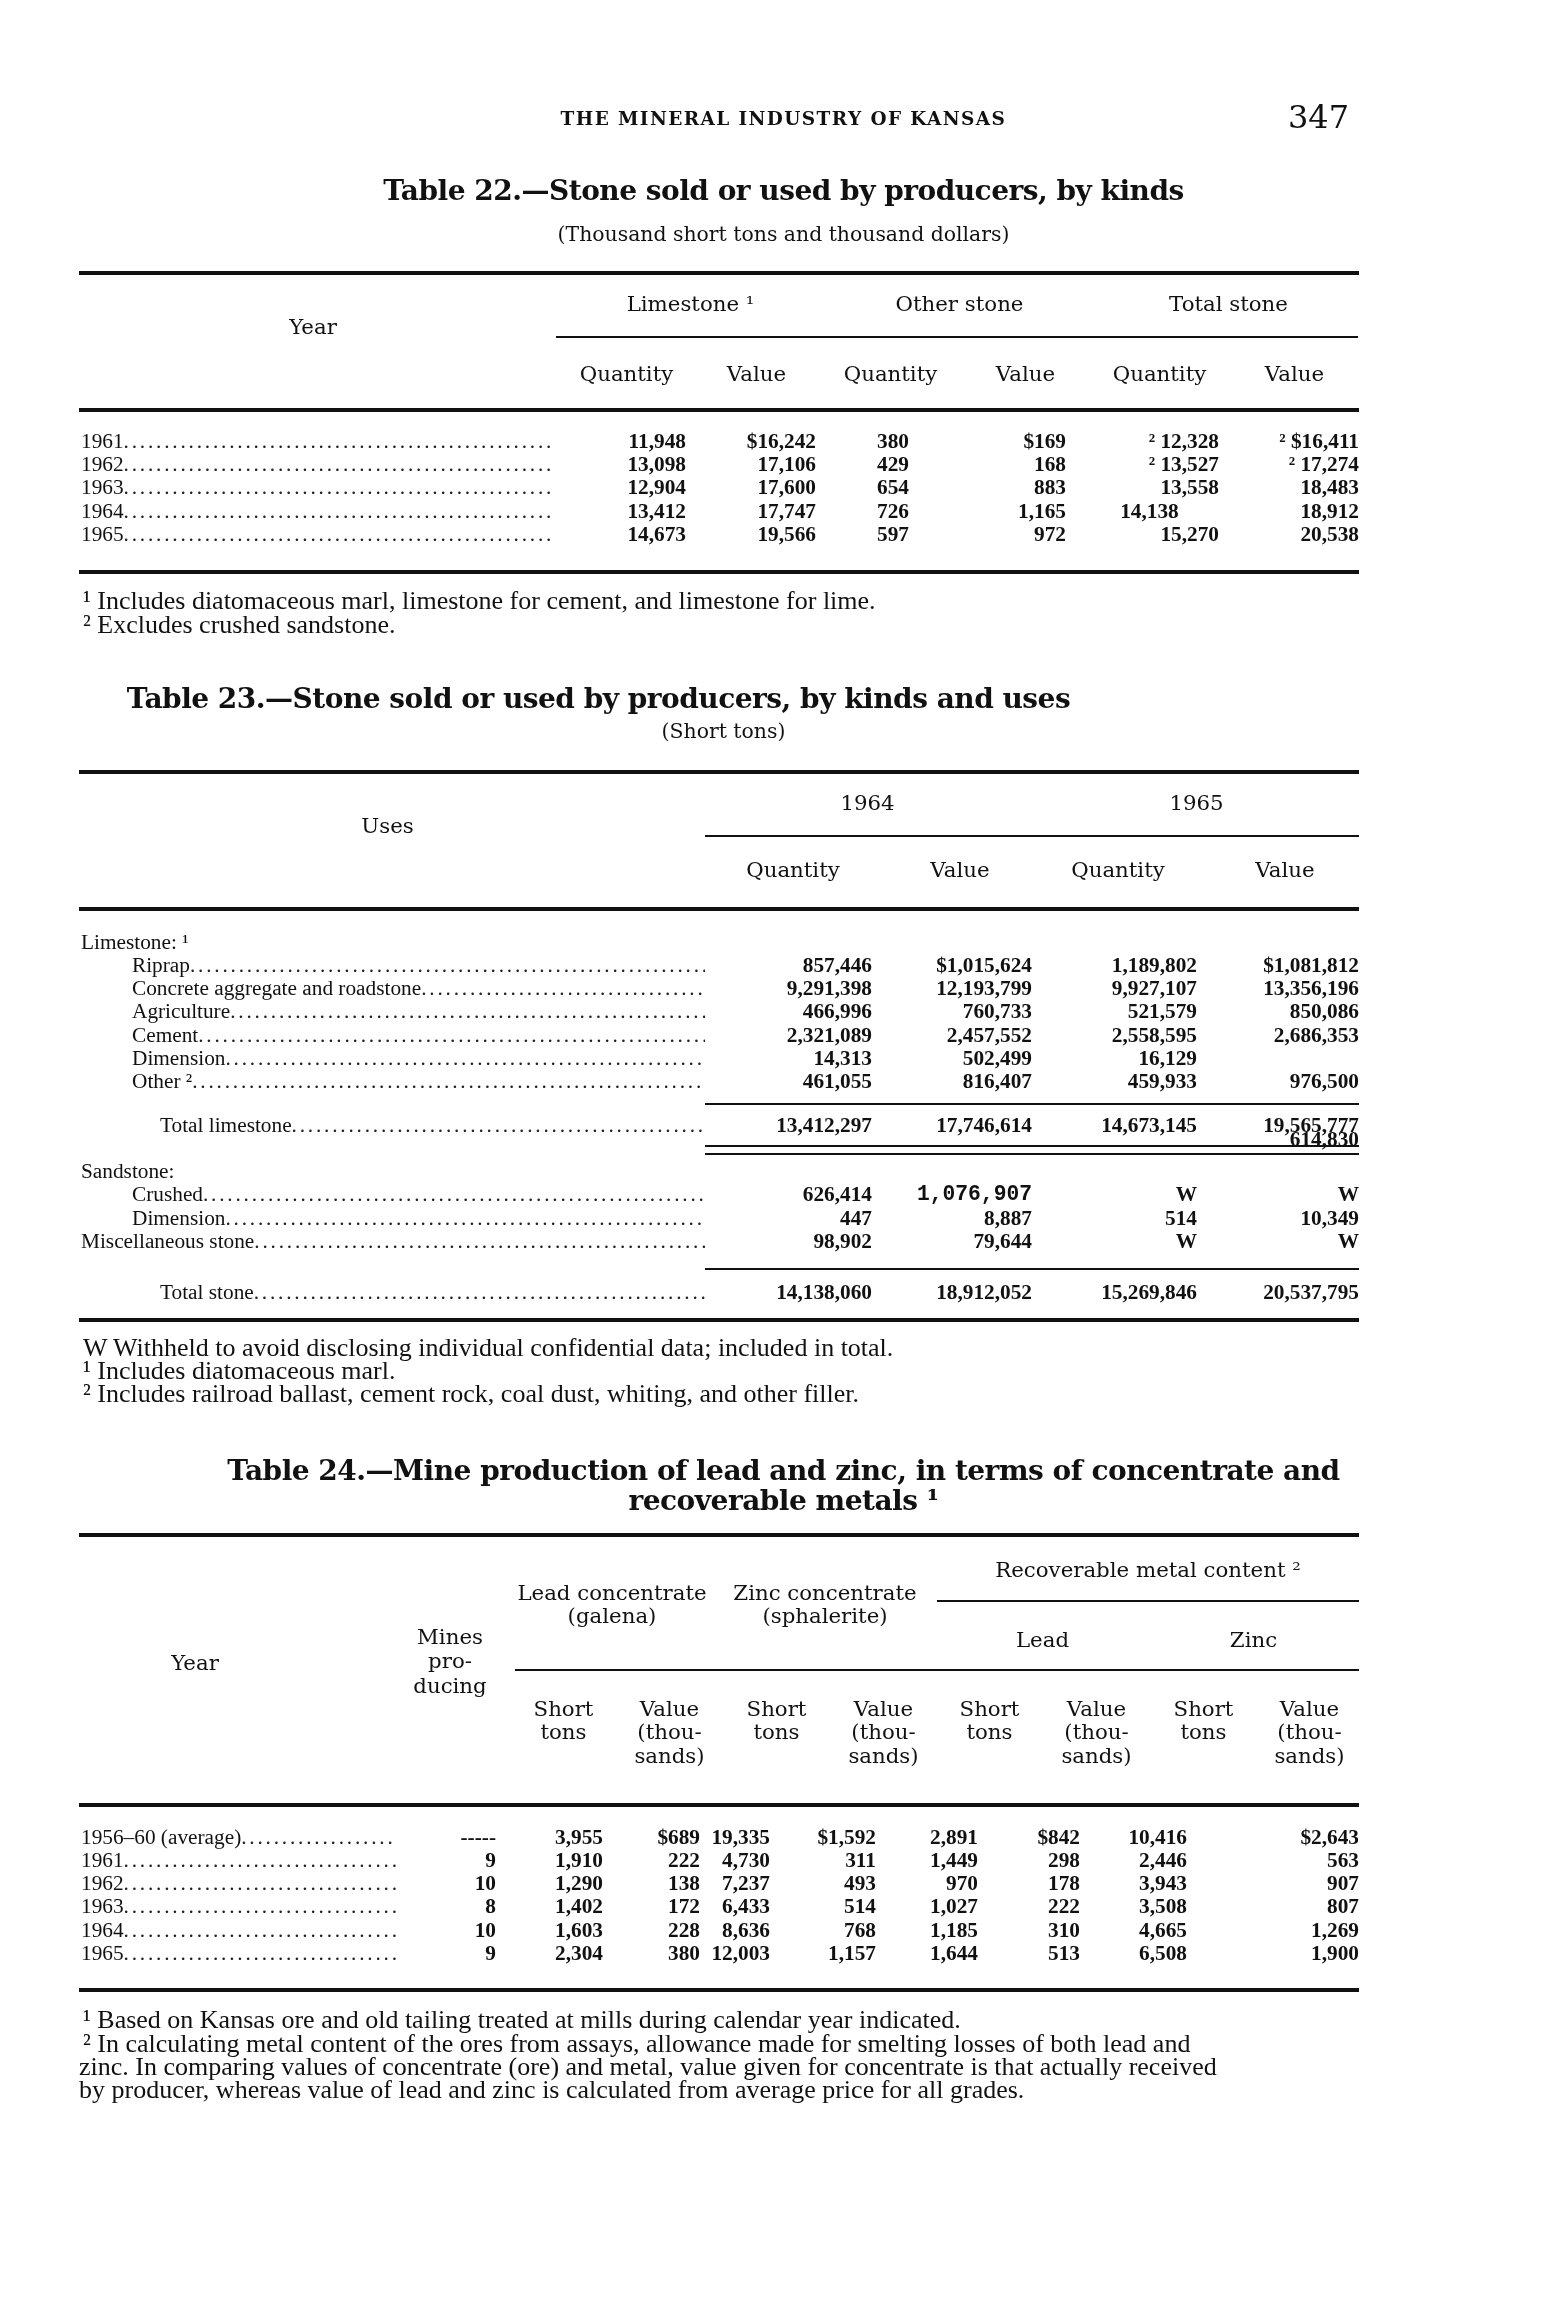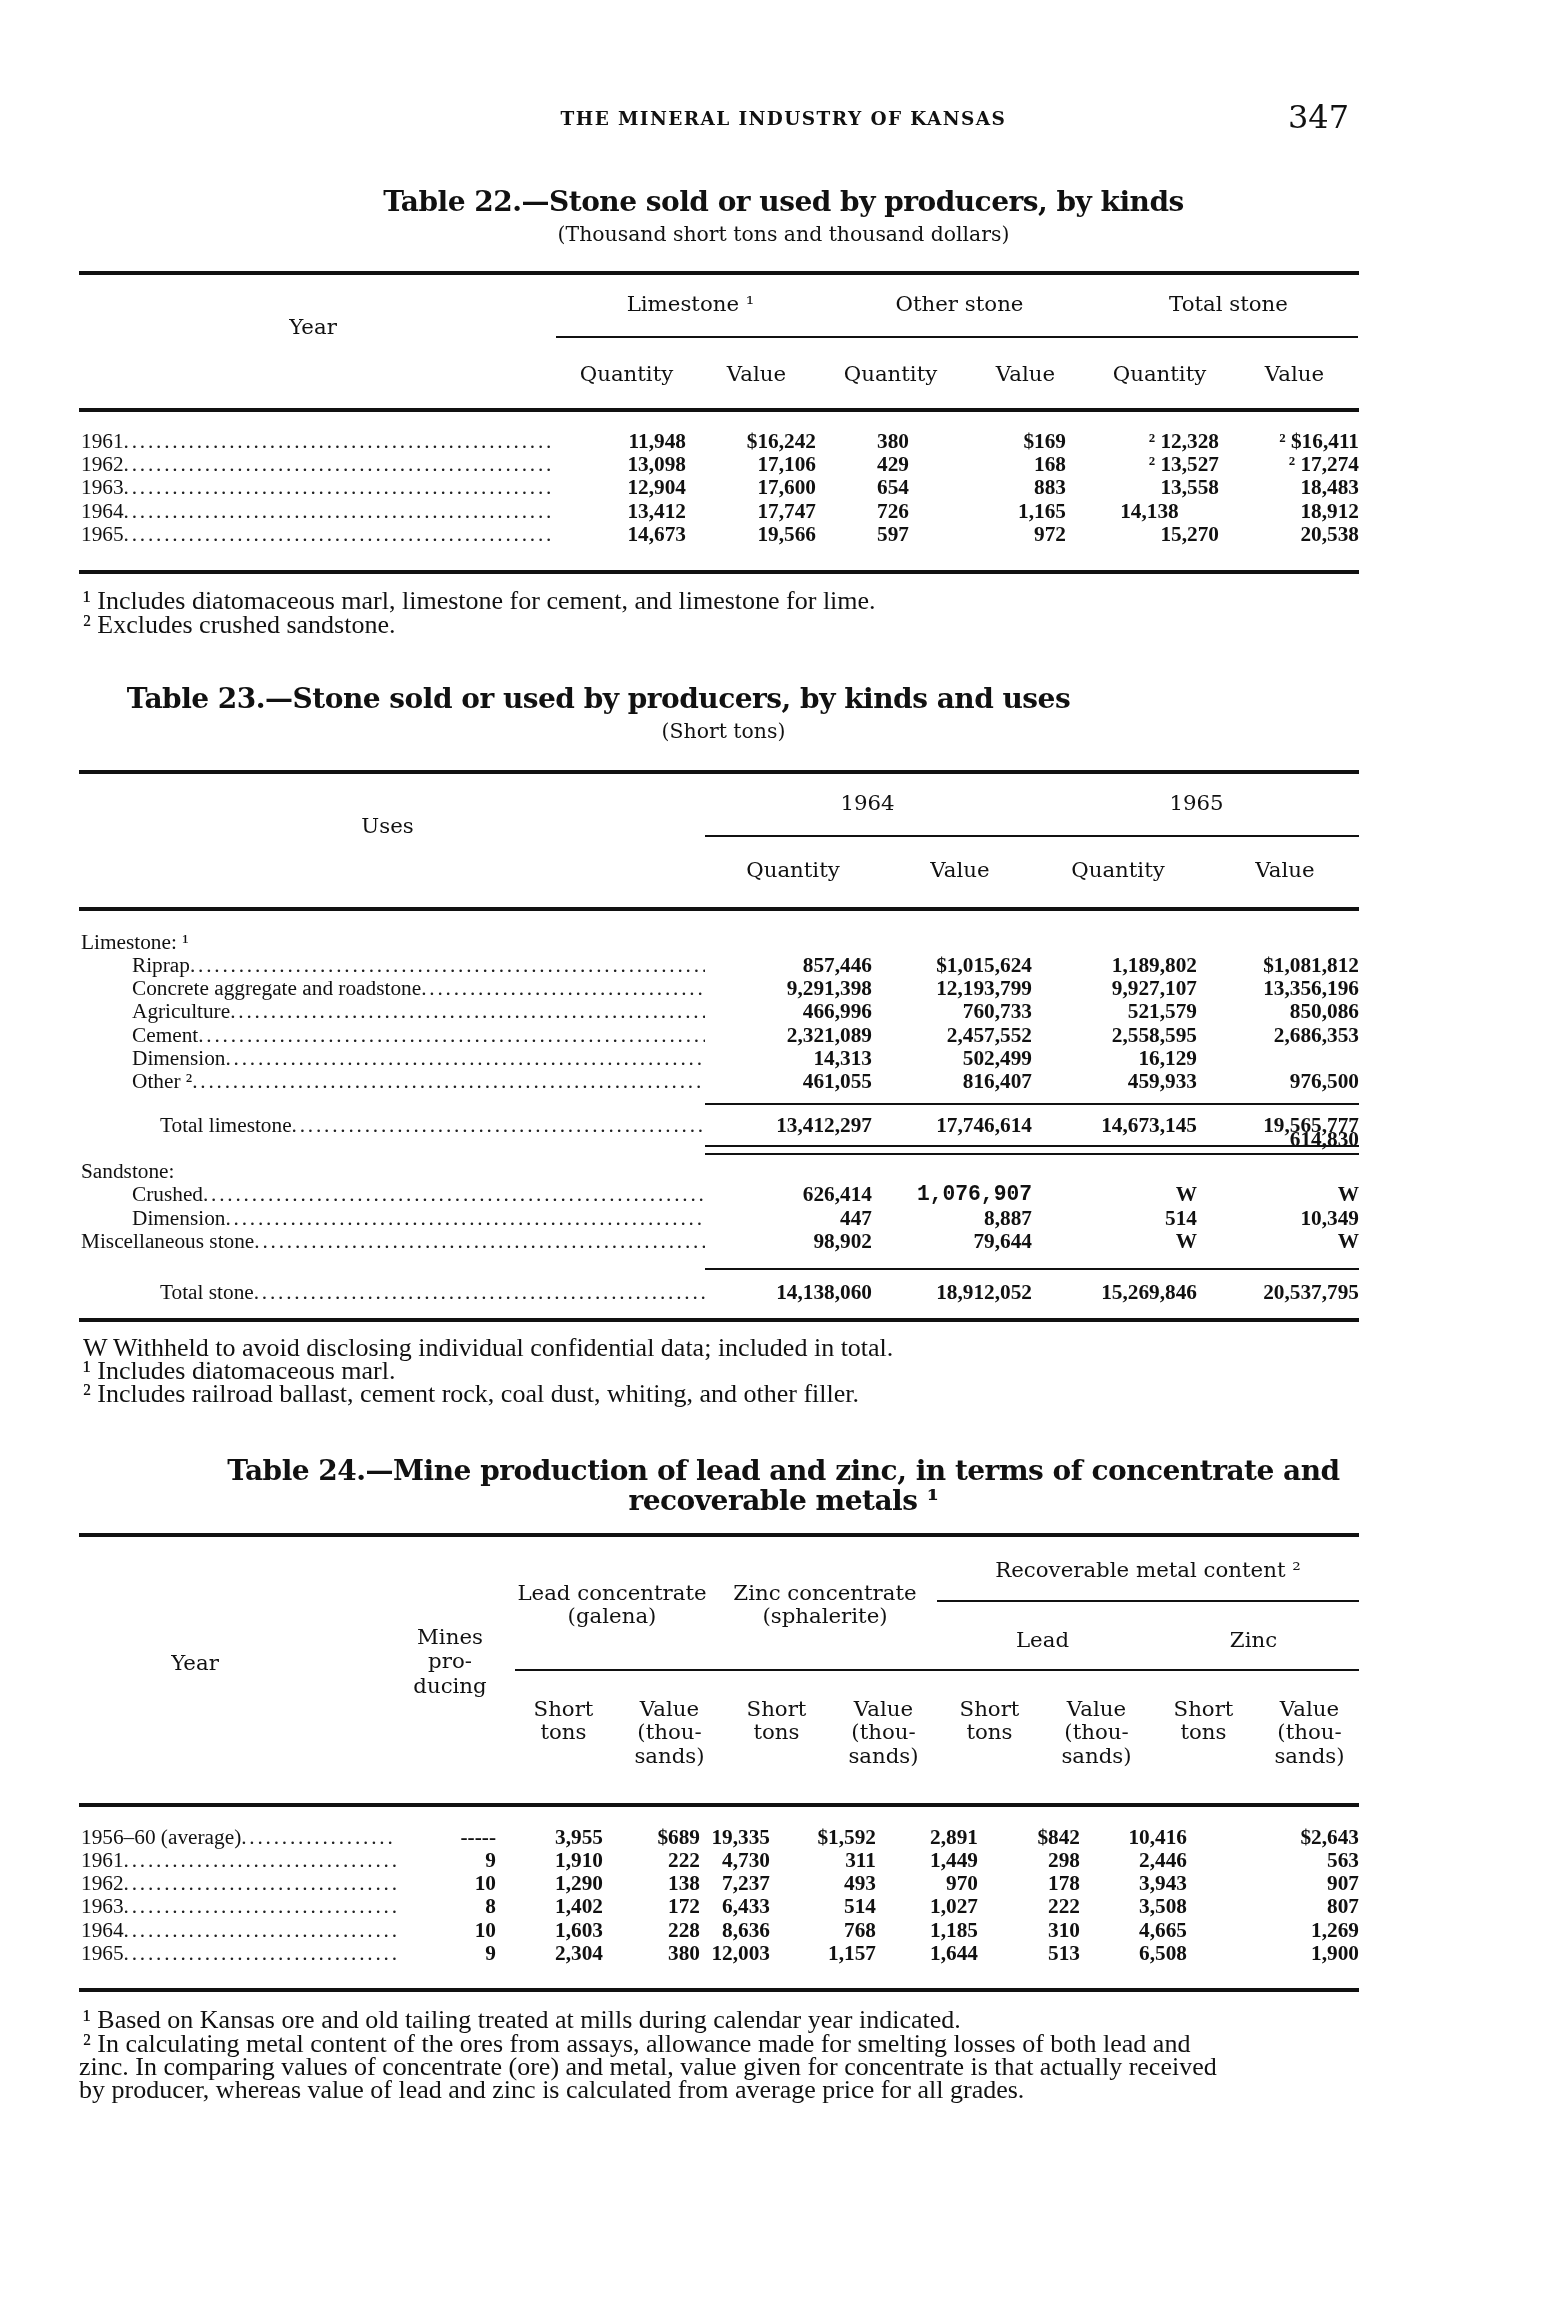--- a/index.html
+++ b/index.html
@@ -19,21 +19,21 @@
   .lbl .dots { letter-spacing:2.8px; color:#222; }
   .fn { font-size:26px; line-height:24px; font-family:"Liberation Serif","DejaVu Serif",serif; }
 </style>
 </head>
 <body>
 
 <div class="abs runhead">THE MINERAL INDUSTRY OF KANSAS</div>
 <div class="abs pageno">347</div>
 
 <div>
-  <div class="abs ttl" style="top:185px;">Table 22.—Stone sold or used by producers, by kinds</div>
+  <div class="abs ttl" style="top:174px;">Table 22.—Stone sold or used by producers, by kinds</div>
   <div class="abs sub" style="top:222px;">(Thousand short tons and thousand dollars)</div>
 
   <div class="rule thick" style="left:79px; width:1280px; top:271px;"></div>
   <div class="abs hd" style="left:79px; width:468px; top:315px;">Year</div>
   <div class="abs hd" style="left:556px; width:269px; top:292px;">Limestone ¹</div>
   <div class="abs hd" style="left:825px; width:269px; top:292px;">Other stone</div>
   <div class="abs hd" style="left:1094px; width:269px; top:292px;">Total stone</div>
   <div class="rule thin" style="left:556px; width:802px; top:336px;"></div>
 
   <div class="abs hd" style="left:566px; width:121px; top:362px;">Quantity</div>

